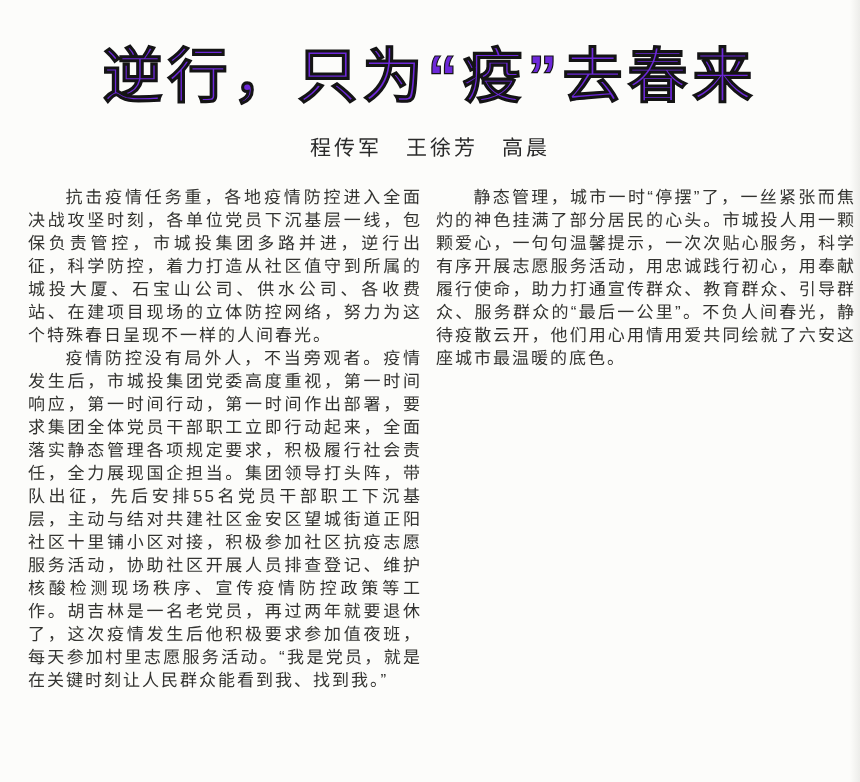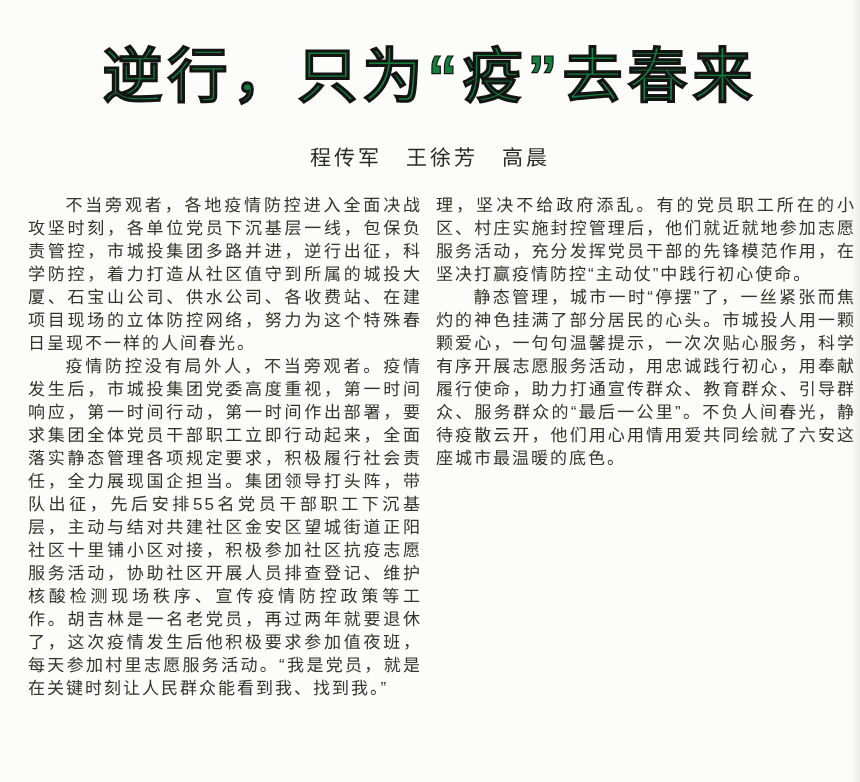--- a/index.html
+++ b/index.html
@@ -25,33 +25,33 @@
     pointer-events: none;
   }
   .headline {
     margin: 0;
     padding-top: 44px;
     text-align: center;
     font-size: 60px;
     line-height: 66px;
     font-weight: 900;
     letter-spacing: 5px;
-    color: #15803d;
+    color: #6d28d9;
     white-space: nowrap;
     font-family: "Liberation Sans", sans-serif;
     -webkit-text-stroke: 1.2px #141414;
   }
   .byline {
-    margin-top: 36px;
+    margin-top: 28px;
     text-align: center;
     font-size: 21px;
     line-height: 24px;
     letter-spacing: 3px;
     color: #2a2a2a;
-    font-family: Liberation Serif, serif;
+    font-family: Liberation Mono, monospace;
   }
   .columns {
     display: flex;
     margin-top: 24px;
     padding-left: 28px;
     padding-right: 4px;
   }
   .col {
     box-sizing: border-box;
   }
@@ -73,25 +73,24 @@
 
 <div class="page">
 
   <h1 class="headline">逆行，只为“疫”去春来</h1>
 
   <div class="byline">程传军　王徐芳　高晨</div>
 
   <div class="columns">
 
     <div class="col col-left">
-      <p class="indent">不当旁观者，各地疫情防控进入全面决战攻坚时刻，各单位党员下沉基层一线，包保负责管控，市城投集团多路并进，逆行出征，科学防控，着力打造从社区值守到所属的城投大厦、石宝山公司、供水公司、各收费站、在建项目现场的立体防控网络，努力为这个特殊春日呈现不一样的人间春光。</p>
+      <p class="indent">抗击疫情任务重，各地疫情防控进入全面决战攻坚时刻，各单位党员下沉基层一线，包保负责管控，市城投集团多路并进，逆行出征，科学防控，着力打造从社区值守到所属的城投大厦、石宝山公司、供水公司、各收费站、在建项目现场的立体防控网络，努力为这个特殊春日呈现不一样的人间春光。</p>
       <p class="indent">疫情防控没有局外人，不当旁观者。疫情发生后，市城投集团党委高度重视，第一时间响应，第一时间行动，第一时间作出部署，要求集团全体党员干部职工立即行动起来，全面落实静态管理各项规定要求，积极履行社会责任，全力展现国企担当。集团领导打头阵，带队出征，先后安排55名党员干部职工下沉基层，主动与结对共建社区金安区望城街道正阳社区十里铺小区对接，积极参加社区抗疫志愿服务活动，协助社区开展人员排查登记、维护核酸检测现场秩序、宣传疫情防控政策等工作。胡吉林是一名老党员，再过两年就要退休了，这次疫情发生后他积极要求参加值夜班，每天参加村里志愿服务活动。“我是党员，就是在关键时刻让人民群众能看到我、找到我。”</p>
     </div>
 
     <div class="col col-right">
-      <p>理，坚决不给政府添乱。有的党员职工所在的小区、村庄实施封控管理后，他们就近就地参加志愿服务活动，充分发挥党员干部的先锋模范作用，在坚决打赢疫情防控“主动仗”中践行初心使命。</p>
       <p class="indent">静态管理，城市一时“停摆”了，一丝紧张而焦灼的神色挂满了部分居民的心头。市城投人用一颗颗爱心，一句句温馨提示，一次次贴心服务，科学有序开展志愿服务活动，用忠诚践行初心，用奉献履行使命，助力打通宣传群众、教育群众、引导群众、服务群众的“最后一公里”。不负人间春光，静待疫散云开，他们用心用情用爱共同绘就了六安这座城市最温暖的底色。</p>
     </div>
 
   </div>
 
   <div class="edge-shade"></div>
 </div>
 
 </body></html>

